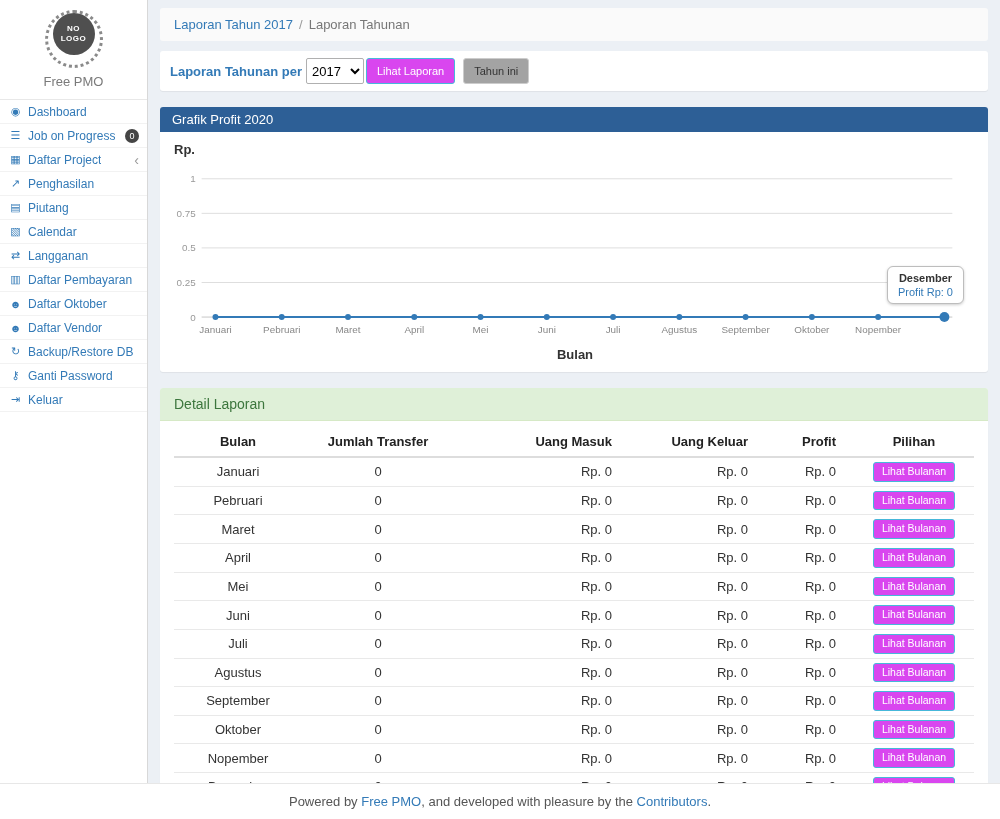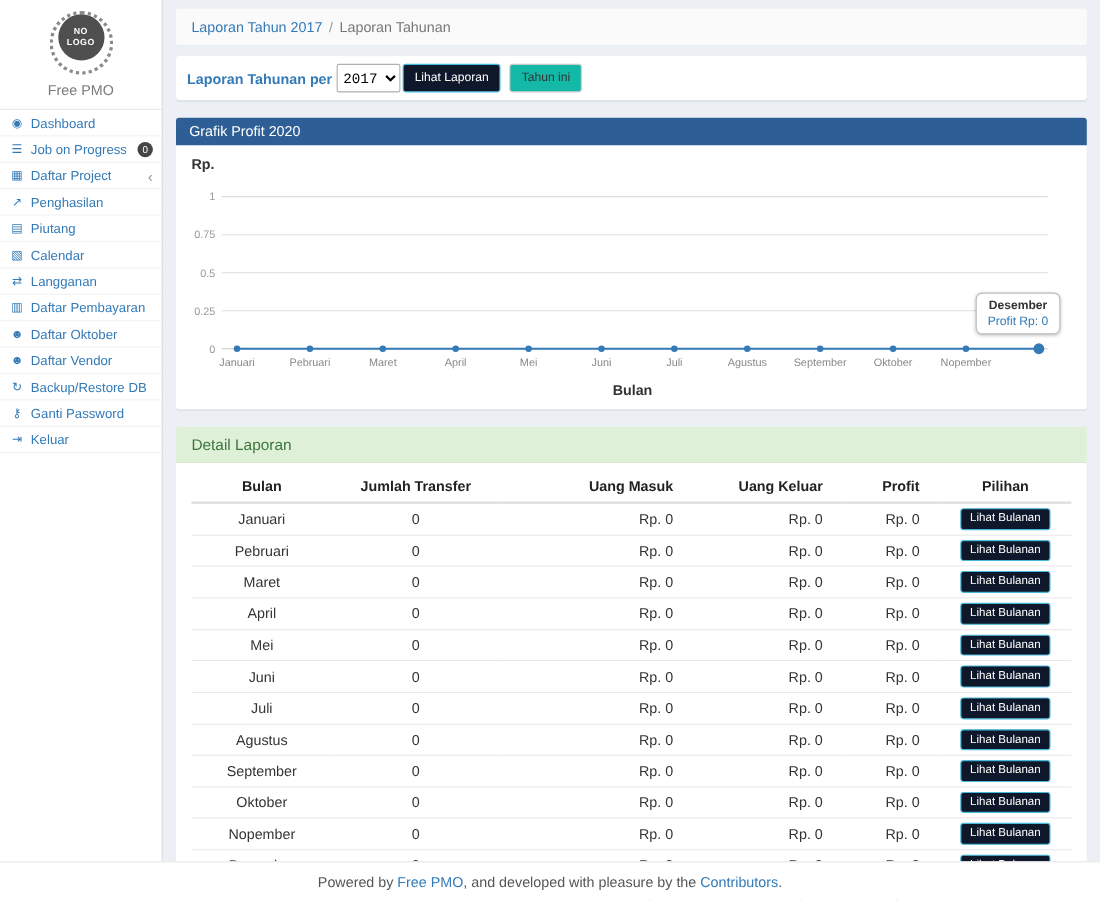--- a/index.html
+++ b/index.html
@@ -34,25 +34,25 @@
   .main{flex:1;padding:8px 12px 60px;overflow:hidden}
   .panel{background:#fff;border-radius:3px;box-shadow:0 1px 1px rgba(0,0,0,.06)}
   .breadcrumb{background:#fafafa;border-radius:3px;padding:9px 14px;font-size:13px}
   .bc-link{color:#337ab7;text-decoration:none;cursor:pointer}
   .bc-sep{color:#999;margin:0 6px}
   .bc-current{color:#777}
 
   .form-panel{margin-top:10px;padding:7px 10px;display:flex;align-items:center;gap:2px}
   .form-label{color:#337ab7;font-weight:bold;font-size:13px;margin-right:2px}
   .year-select{height:26px;font-size:13px;border:1px solid #b0b0b0;border-radius:2px;background:#fff;
-    padding:2px 1px;font-family:Liberation Mono, monospace;width:58px}
+    padding:2px 1px;font-family:Liberation Sans, sans-serif;width:58px}
   .btn{display:inline-block;border-radius:3px;cursor:pointer;border:1px solid transparent;
     font-family:inherit;line-height:1.3;white-space:nowrap}
-  .btn-info{background:#0f172a;border-color:#46b8da;color:#fff}
-  .btn-default{background:#14b8a6;border-color:#ccc;color:#333;margin-left:6px}
+  .btn-info{background:#d946ef;border-color:#46b8da;color:#fff}
+  .btn-default{background:#a3a3a3;border-color:#ccc;color:#333;margin-left:6px}
   .btn-sm{padding:5px 10px;font-size:11px}
   .btn-xs{padding:2px 8px;font-size:10.5px}
 
   
   .chart-panel{margin-top:16px}
   .chart-header{background:#2d5f96;color:#fff;font-size:13px;padding:5px 12px;border-radius:3px 3px 0 0}
   .chart-body{position:relative;padding:8px 8px 6px 10px}
   .y-axis-title{font-weight:bold;color:#333;font-size:13px;margin:2px 0 4px 4px}
   .chart-svg{display:block;width:100%}
   .x-axis-title{text-align:center;font-weight:bold;color:#333;font-size:13px;margin-top:2px;padding-bottom:4px}

